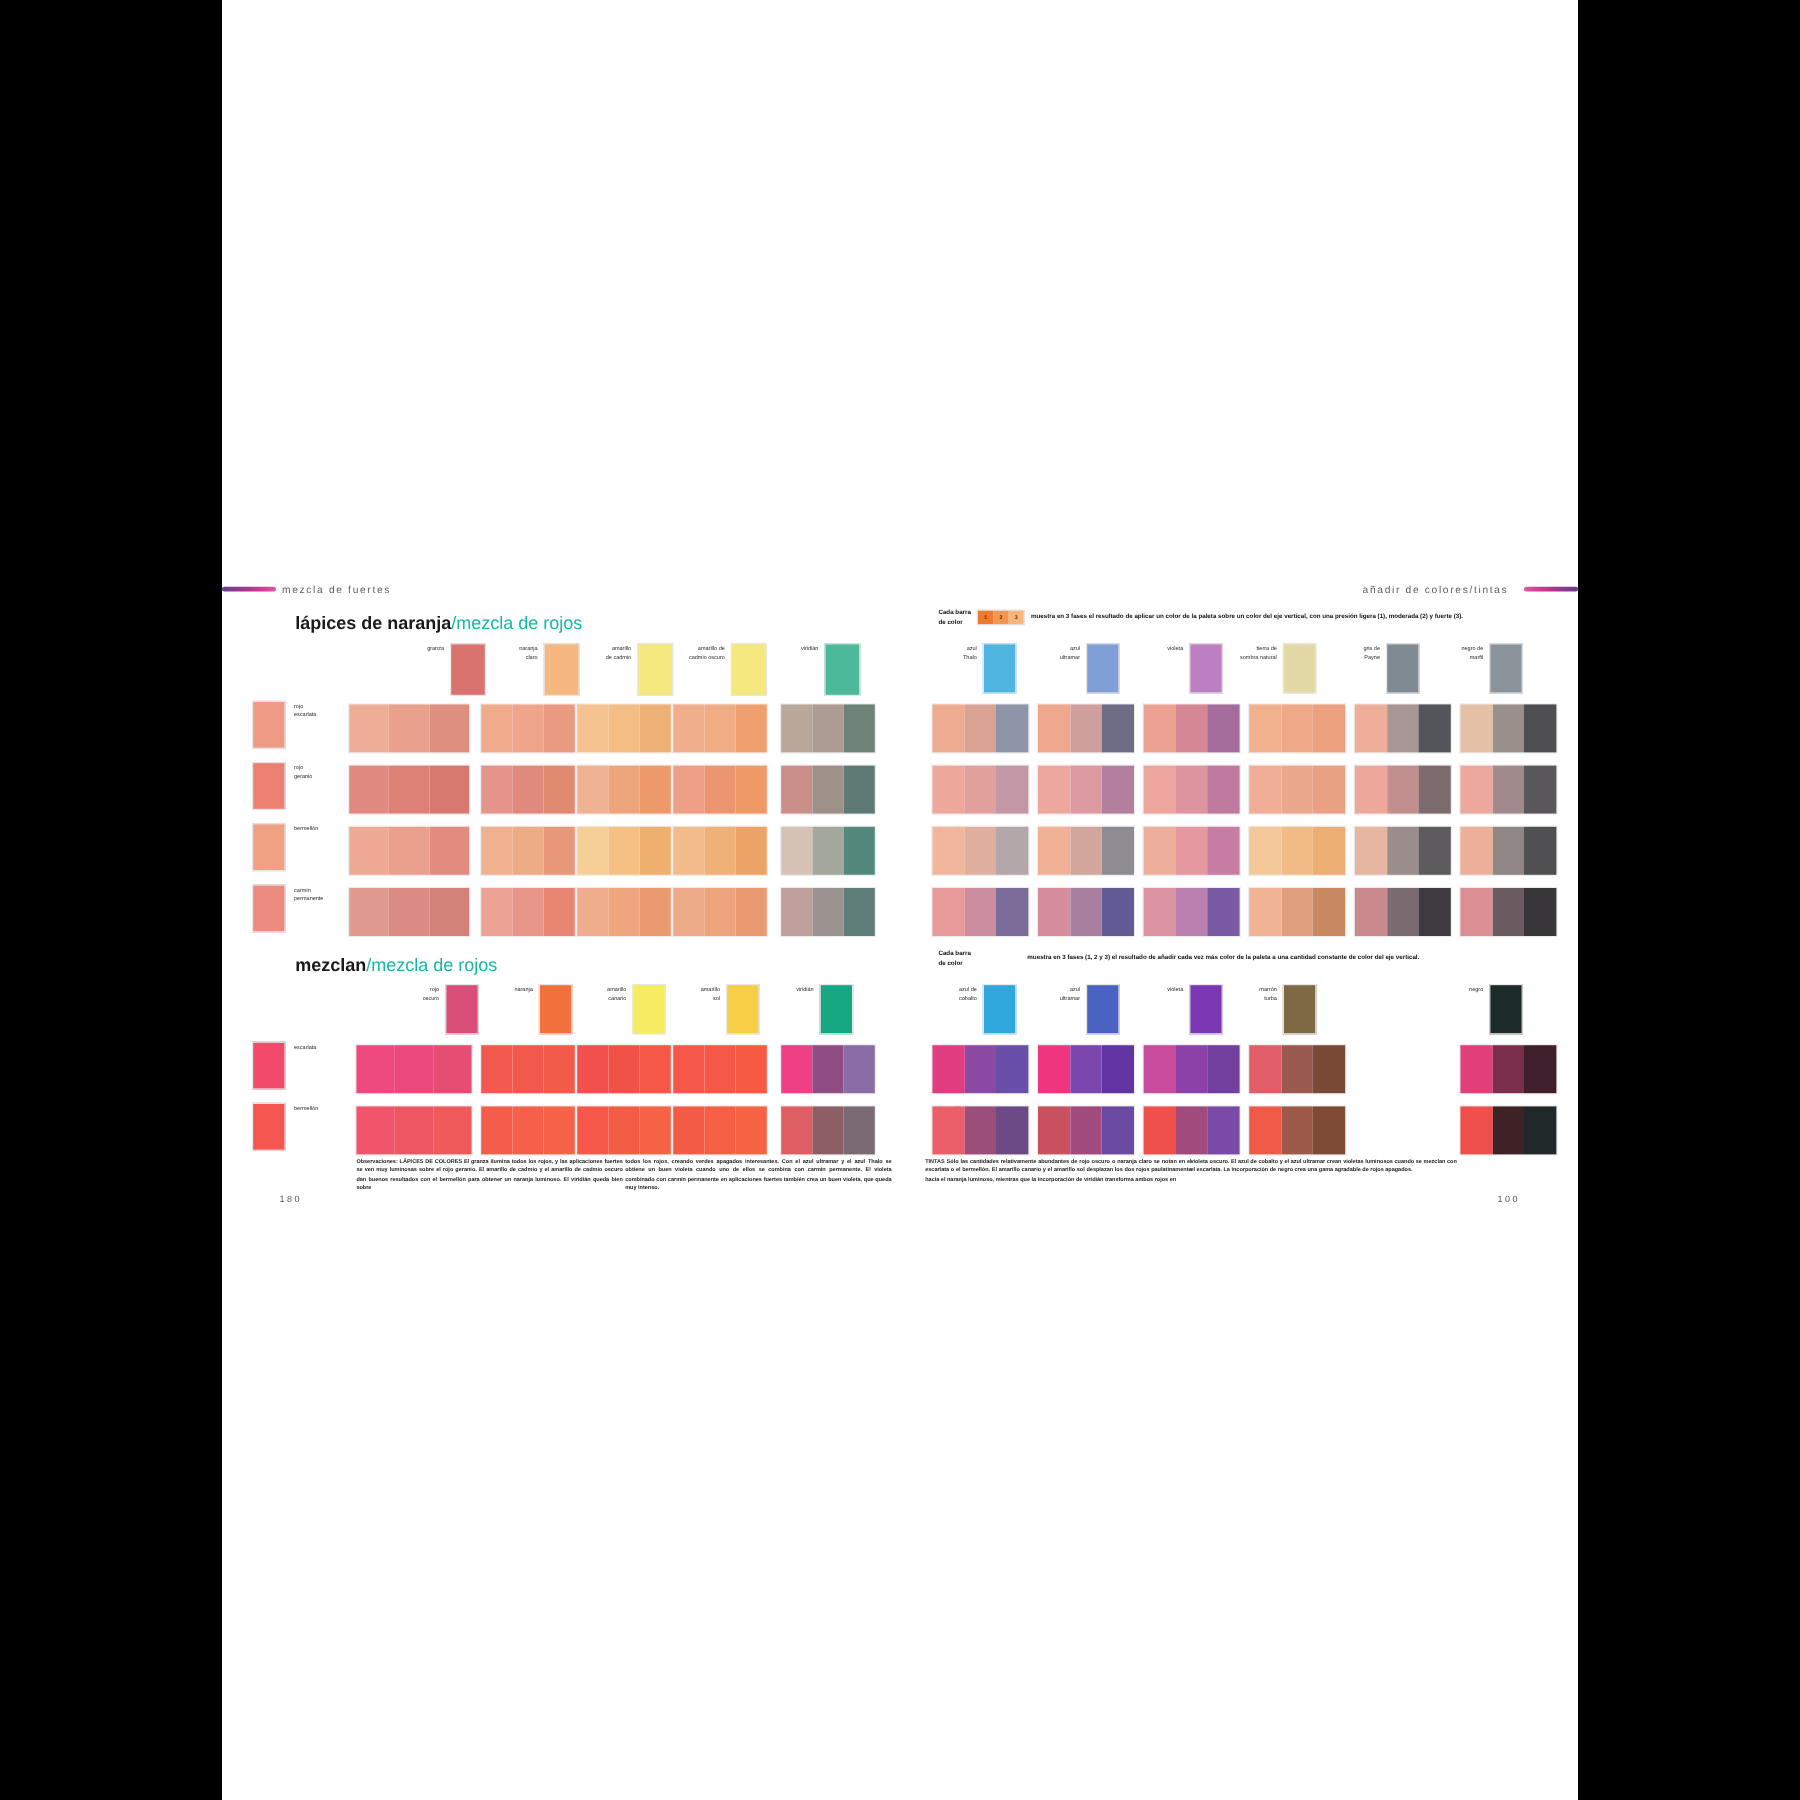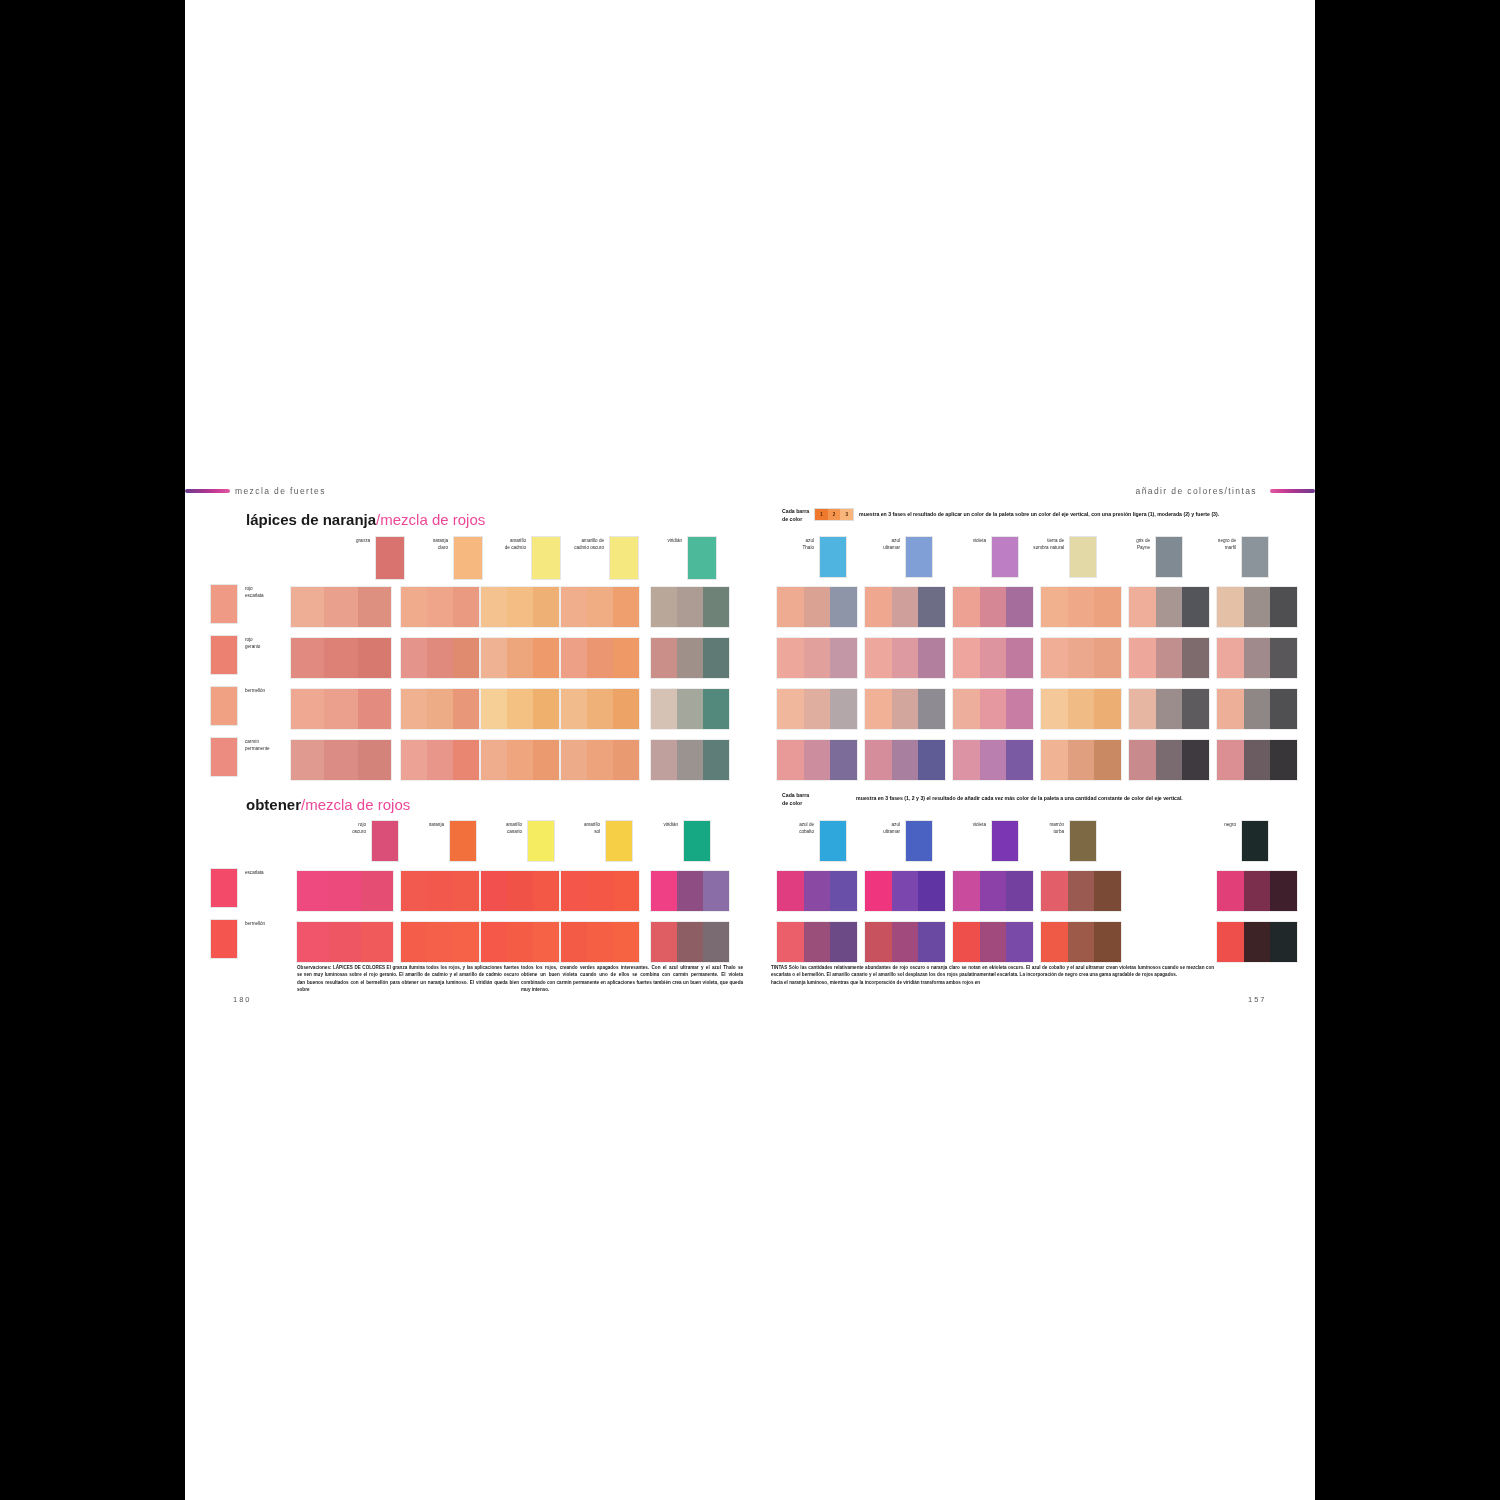--- a/index.html
+++ b/index.html
@@ -20,21 +20,21 @@
   .runhead.right{right:243px;top:486px;text-align:right;}
   .rule{position:absolute;height:4px;border-radius:2px;}
   .rule.left{left:185px;top:489px;width:45px;
     background:linear-gradient(90deg,#6d3b8e 0%,#a8358f 45%,#cf3f96 75%,#e05aa4 100%);}
   .rule.right{right:185px;top:489px;width:45px;
     background:linear-gradient(270deg,#6d3b8e 0%,#a8358f 45%,#cf3f96 75%,#e05aa4 100%);}
 
   
   .sectitle{position:absolute;font-size:15px;color:#1a1a1a;white-space:nowrap;}
   .sectitle b{font-weight:700;}
-  .sectitle span.light{font-weight:400;color:#ec4899;}
+  .sectitle span.light{font-weight:400;color:#14b8a6;}
 
   
   .capwrap{position:absolute;display:flex;align-items:flex-start;gap:5px;}
   .caplabel{font-size:5.2px;font-weight:700;color:#111;line-height:1.5;white-space:pre-line;}
   .caplegend{display:flex;width:38px;height:11px;border:0.5px solid #ddd;}
   .caplegend i{flex:1;display:flex;align-items:center;justify-content:center;
     font-style:normal;font-size:4.5px;font-weight:700;color:#5a2a00;}
   .captext{font-size:5.2px;font-weight:700;color:#111;white-space:nowrap;padding-top:3px;}
 
   
@@ -66,21 +66,21 @@
 
   <div class="rule left"></div>
   <div class="runhead left">mezcla de fuertes</div>
   <div class="rule right"></div>
   <div class="runhead right">añadir de colores/tintas</div>
 
   <div class="sectitle" style="left:246px;top:511px;">
     <b>lápices de naranja</b><span class="light">/mezcla de rojos</span>
   </div>
   <div class="sectitle" style="left:246px;top:796px;">
-    <b>obtener</b><span class="light">/mezcla de rojos</span>
+    <b>mezclan</b><span class="light">/mezcla de rojos</span>
   </div>
 
   <div class="capwrap" style="left:782px;top:508px;">
     <div class="caplabel">Cada barra
 de color</div>
     <div class="caplegend">
       <i style="background:#ef7a2e">1</i>
       <i style="background:#f49550">2</i>
       <i style="background:#f8b57c">3</i>
     </div>
@@ -567,14 +567,14 @@
         <div class="band" style="background: rgb(32, 40, 42);"></div>
       </div>
     </div>
 
   <div class="copycol" style="left:297px;top:964px;">Observaciones: LÁPICES DE COLORES El granza ilumina todos los rojos, y las aplicaciones fuertes se ven muy luminosas sobre el rojo geranio. El amarillo de cadmio y el amarillo de cadmio oscuro dan buenos resultados con el bermellón para obtener un naranja luminoso. El viridián queda bien sobre</div>
   <div class="copycol" style="left:521px;top:964px;">todos los rojos, creando verdes apagados interesantes. Con el azul ultramar y el azul Thalo se obtiene un buen violeta cuando uno de ellos se combina con carmín permanente. El violeta combinado con carmín permanente en aplicaciones fuertes también crea un buen violeta, que queda muy intenso.</div>
   <div class="copycol" style="left:771px;top:964px;">TINTAS Sólo las cantidades relativamente abundantes de rojo oscuro o naranja claro se notan en el escarlata o el bermellón. El amarillo canario y el amarillo sol desplazan los dos rojos paulatinamente hacia el naranja luminoso, mientras que la incorporación de viridián transforma ambos rojos en</div>
   <div class="copycol" style="left:992px;top:964px;">violeta oscuro. El azul de cobalto y el azul ultramar crean violetas luminosos cuando se mezclan con el escarlata. La incorporación de negro crea una gama agradable de rojos apagados.</div>
 
   <div class="folio" style="left:233px;top:995px;">180</div>
-  <div class="folio" style="left:1248px;top:995px;">157</div>
+  <div class="folio" style="left:1248px;top:995px;">100</div>
 </div>
 
 </body></html>

